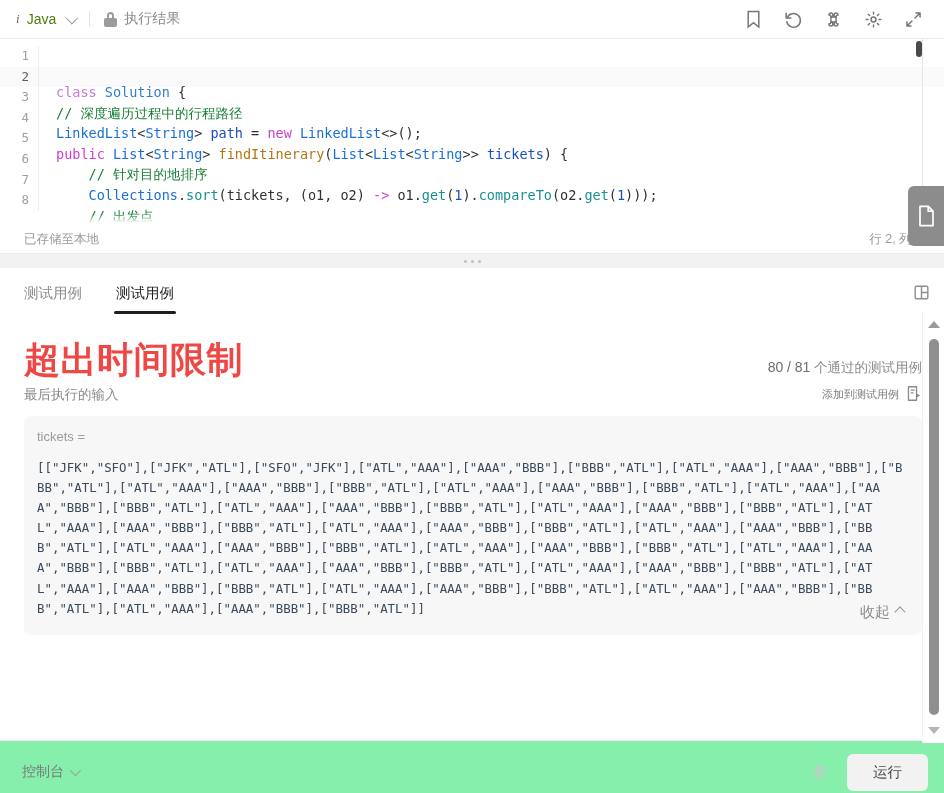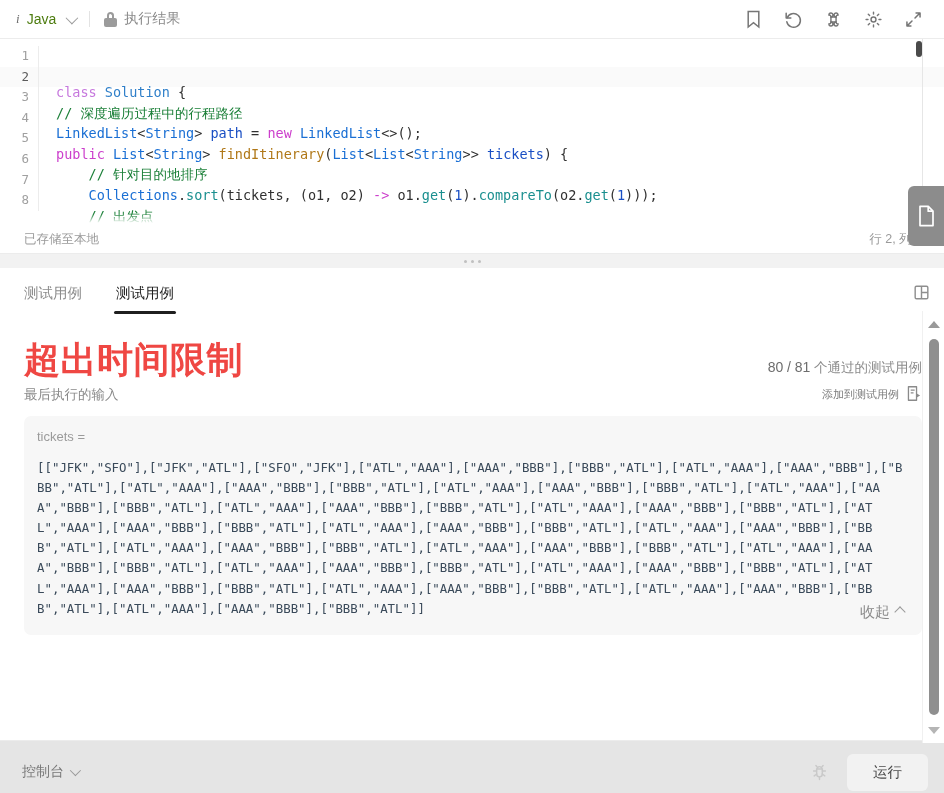--- a/index.html
+++ b/index.html
@@ -242,21 +242,21 @@
     position:absolute; top: 28px; left: 6px;
     width: 10px; height: 376px;
     background:#8f8f8f; border-radius: 6px;
     cursor: grab;
   }
 
   
   .bottombar {
     position:absolute; left:0; right:0; bottom:0;
     height: 53px;
-    background:#e5e5e5;
+    background:#86efac;
     border-top: 1px solid #ececec;
     display:flex; align-items:center;
     padding: 10px 16px 0 22px;
     margin-top: 36px;
   }
   .console-btn { display:flex; align-items:center; gap:6px; font-size: 14px; color:#7a7a7a; cursor:pointer; }
   .console-btn .chev2 {
     width:8px;height:8px;
     border-right:1.4px solid #9a9a9a; border-bottom:1.4px solid #9a9a9a;
     transform: rotate(45deg) translateY(-2px);

